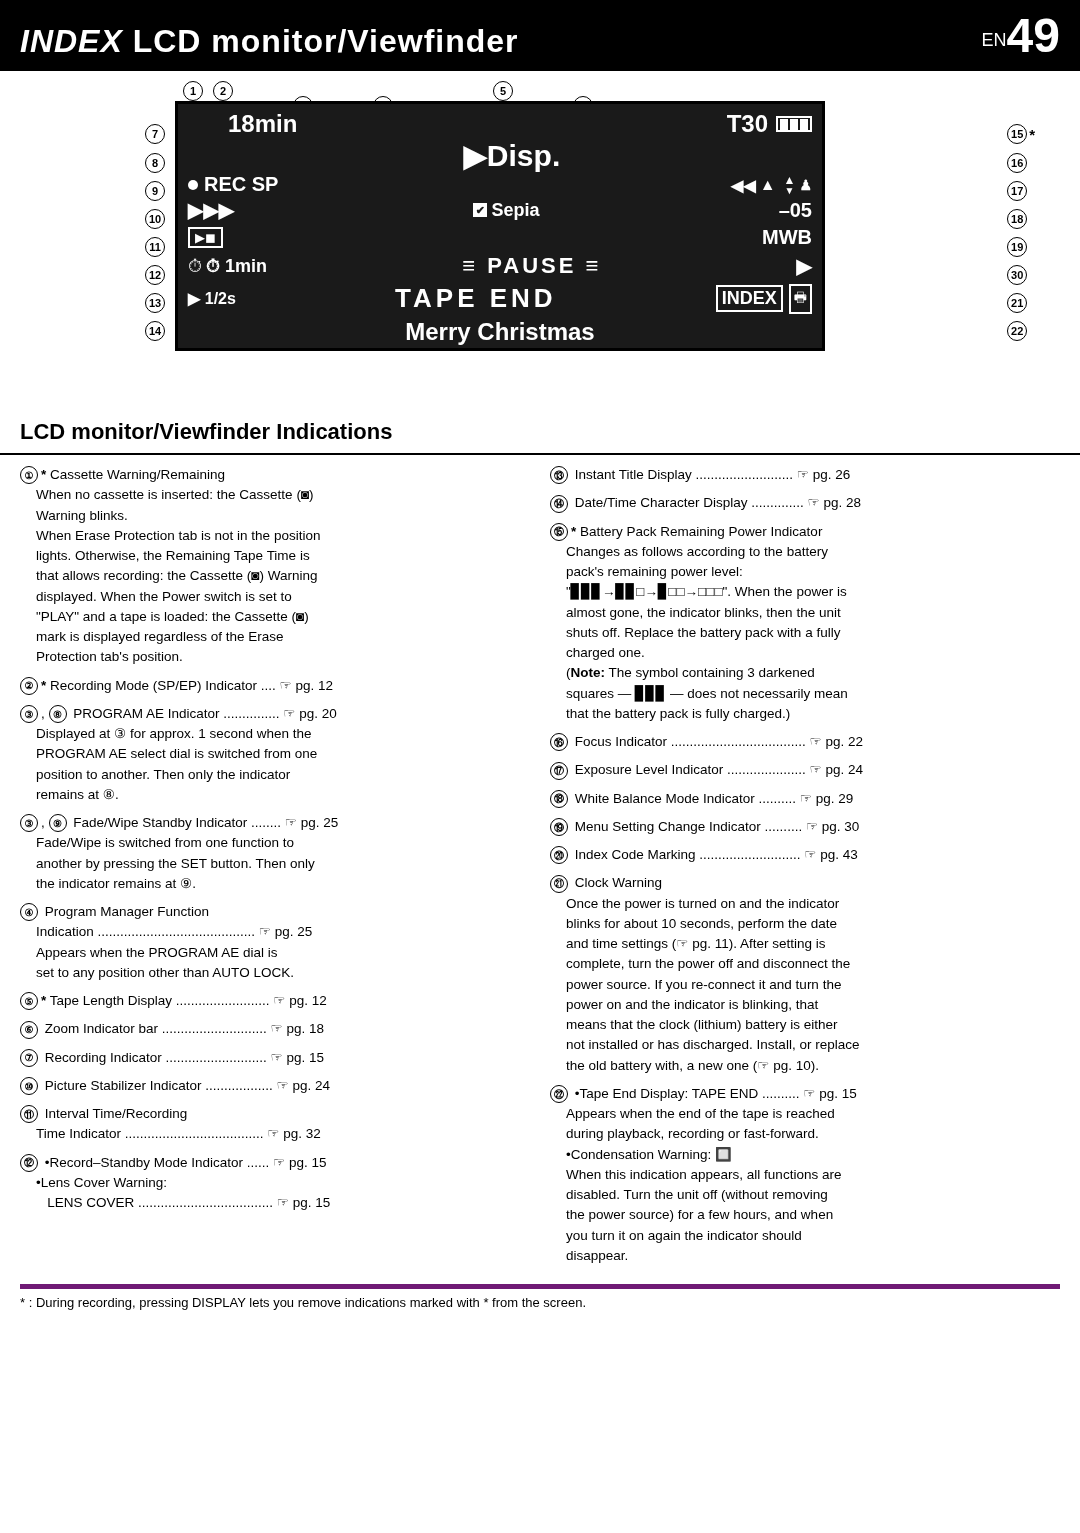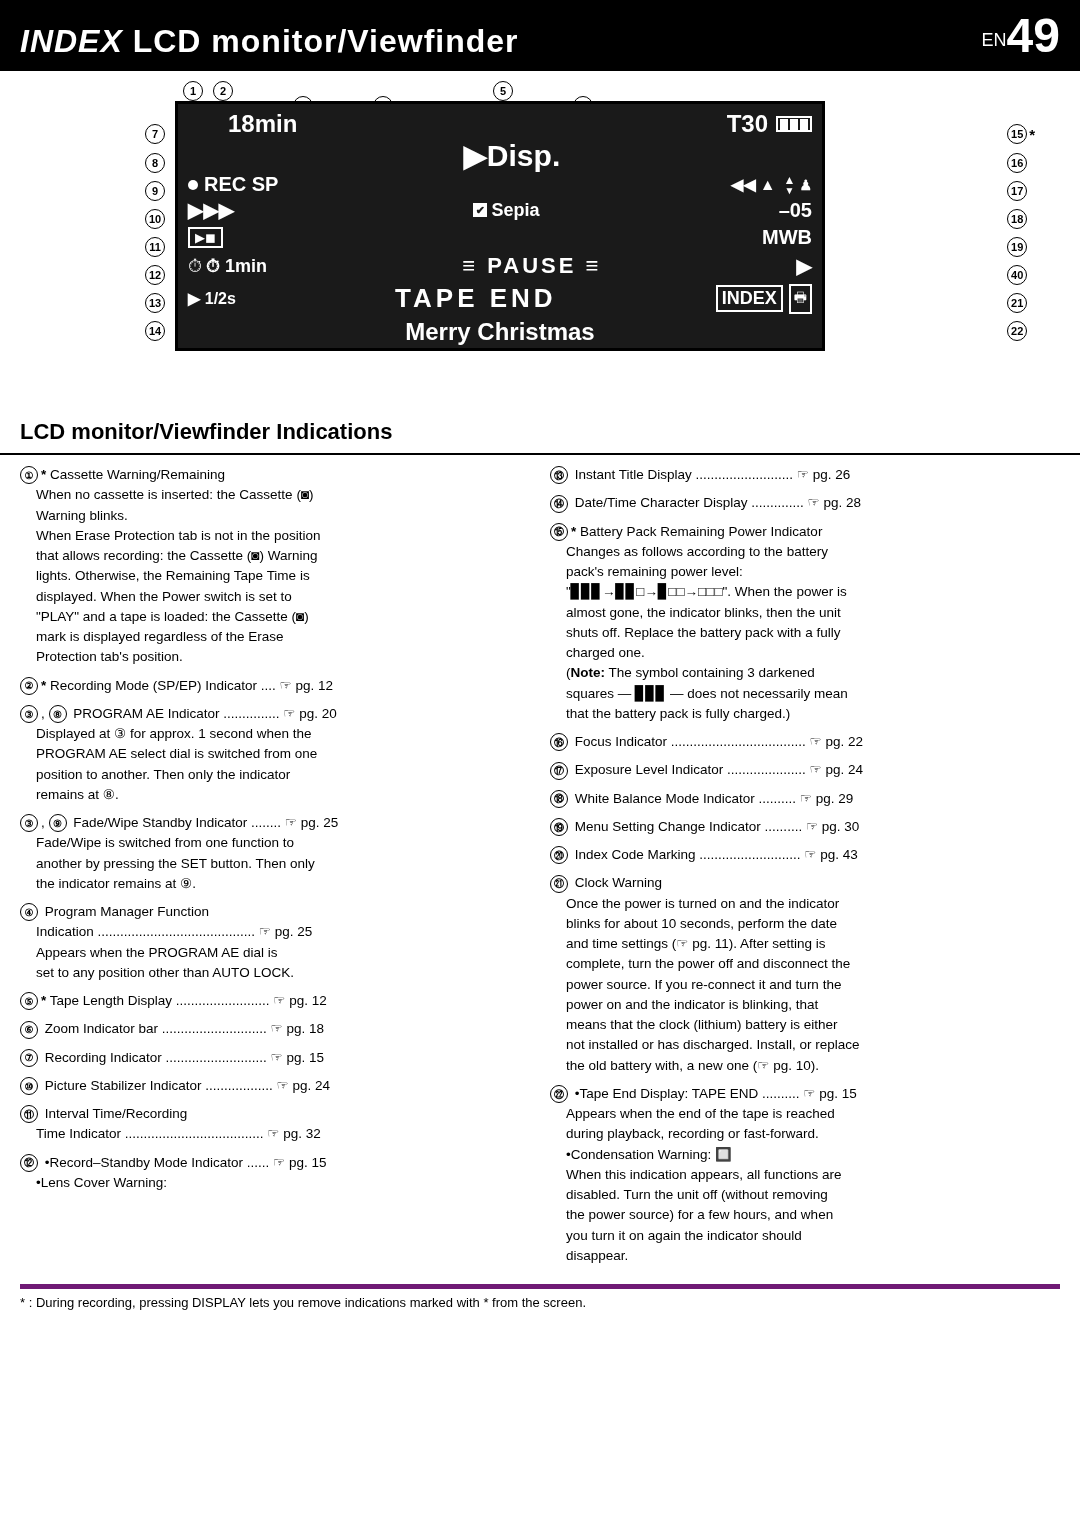--- a/index.html
+++ b/index.html
@@ -211,21 +211,21 @@
     <div style="display:flex; align-items:center; height:28px;">
         <div class="callout">17</div>
       </div>
     <div style="display:flex; align-items:center; height:28px;">
         <div class="callout">18</div>
       </div>
     <div style="display:flex; align-items:center; height:28px;">
         <div class="callout">19</div>
       </div>
     <div style="display:flex; align-items:center; height:28px;">
-        <div class="callout">40</div>
+        <div class="callout">30</div>
       </div>
     <div style="display:flex; align-items:center; height:28px;">
         <div class="callout">21</div>
       </div>
     <div style="display:flex; align-items:center; height:28px;">
         <div class="callout">22</div>
       </div>
   </div>
 
   <div class="lcd-screen">
@@ -236,21 +236,21 @@
       <div style="font-size:24px; font-weight:bold; display:flex; align-items:center; gap:8px;">
         <span>T30</span>
         <span style="display:inline-flex; align-items:center; border:2px solid #fff; height:16px; padding:1px 2px; gap:2px;">
           <span style="width:8px; height:11px; background:#fff; display:inline-block;"></span>
           <span style="width:8px; height:11px; background:#fff; display:inline-block;"></span>
           <span style="width:8px; height:11px; background:#fff; display:inline-block;"></span>
         </span>
       </div>
     </div>
 
-    <div style="display:flex; justify-content:space-between; align-items:center; padding:0 10px;">
+    <div style="display:flex; justify-content:space-between; align-items:flex-end; padding:0 10px;">
       <div style="font-size:20px; font-weight:bold; display:flex; align-items:center; gap:6px;">
         <span style="width:10px;height:10px;background:#fff;border-radius:50%;display:inline-block;"></span>
         <span>REC  SP</span>
       </div>
       <div style="font-size:16px; font-weight:bold; display:flex; align-items:center; gap:4px;">
         <span>◀◀</span>
           <span>▲</span>
         <span style="display:inline-flex; flex-direction:column; align-items:center; margin-left:4px;">
           <span style="font-size:12px; line-height:1;">▲</span>
           <span style="font-size:10px; line-height:1;">▼</span>
@@ -306,22 +306,22 @@
 
 <div class="indications-content">
 
   <div class="col-left">
 
     <div class="indication-item">
       <p><span class="item-num">①</span><span class="star">*</span> Cassette Warning/Remaining</p>
       <p class="sub-indent">When no cassette is inserted: the Cassette (<b>◙</b>)</p>
       <p class="sub-indent">Warning blinks.</p>
       <p class="sub-indent">When Erase Protection tab is not in the position</p>
+      <p class="sub-indent">lights. Otherwise, the Remaining Tape Time is</p>
       <p class="sub-indent">that allows recording: the Cassette (<b>◙</b>) Warning</p>
-      <p class="sub-indent">lights. Otherwise, the Remaining Tape Time is</p>
       <p class="sub-indent">displayed. When the Power switch is set to</p>
       <p class="sub-indent">"PLAY" and a tape is loaded: the Cassette (<b>◙</b>)</p>
       <p class="sub-indent">mark is displayed regardless of the Erase</p>
       <p class="sub-indent">Protection tab's position.</p>
     </div>
 
     <div class="indication-item">
       <p><span class="item-num">②</span><span class="star">*</span> Recording Mode (SP/EP) Indicator .... ☞ pg. 12</p>
     </div>
 
@@ -364,20 +364,21 @@
     </div>
 
     <div class="indication-item">
       <p><span class="item-num">⑪</span> Interval Time/Recording</p>
       <p class="sub-indent">Time Indicator ..................................... ☞ pg. 32</p>
     </div>
 
     <div class="indication-item">
       <p><span class="item-num">⑫</span> •Record–Standby Mode Indicator ...... ☞ pg. 15</p>
       <p class="sub-indent">•Lens Cover Warning:</p>
+      <p class="sub-indent">&nbsp;&nbsp;&nbsp;LENS COVER .................................... ☞ pg. 15</p>
     </div>
 
   </div>
 
   <div class="col-right">
 
     <div class="indication-item">
       <p><span class="item-num">⑬</span> Instant Title Display .......................... ☞ pg. 26</p>
     </div>
 

